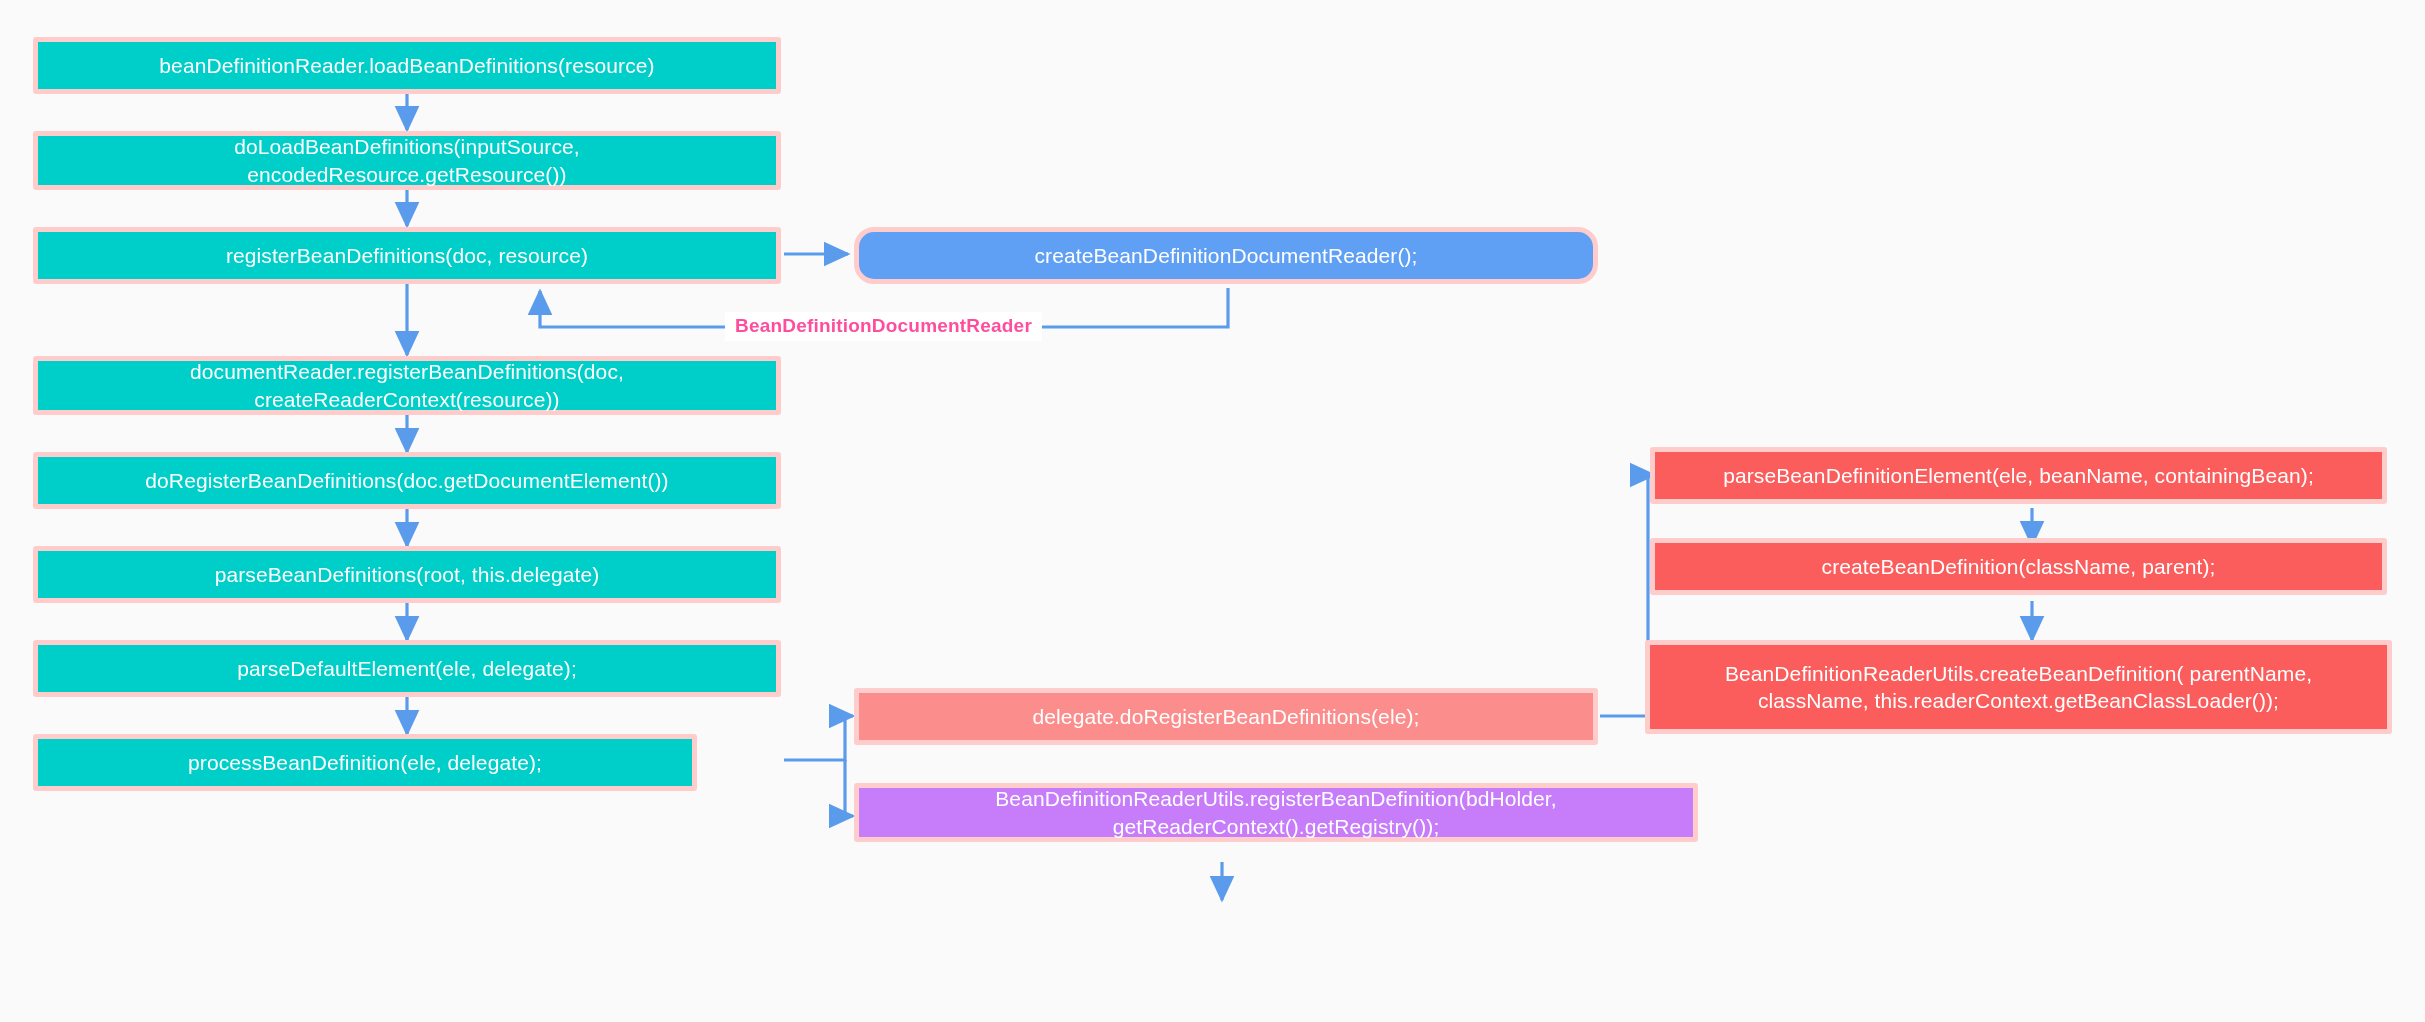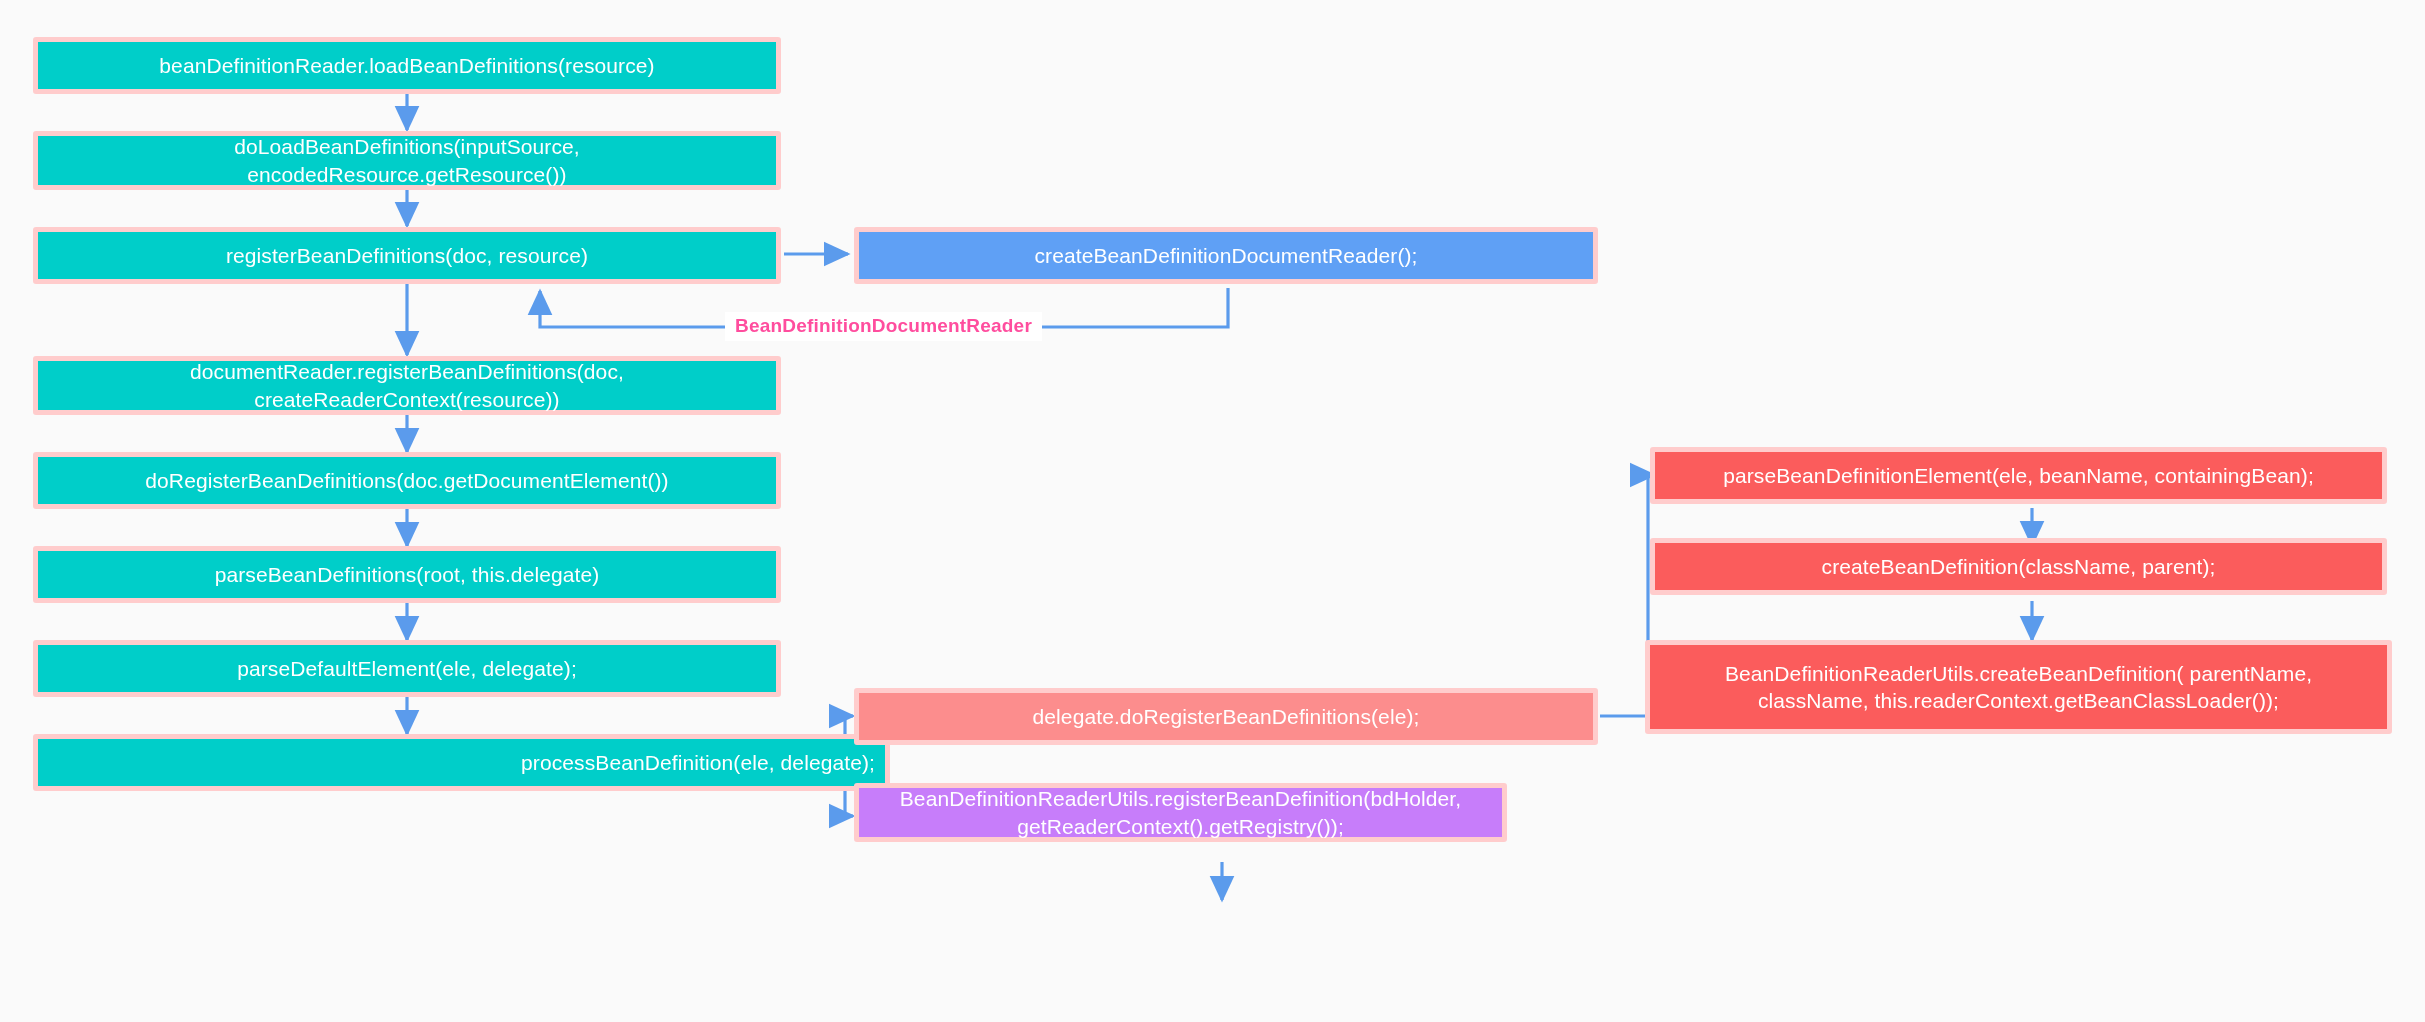--- a/index.html
+++ b/index.html
@@ -37,21 +37,21 @@
     text-align: center;
     color: #ffffff;
     font-size: 21px;
     line-height: 1.30;
     letter-spacing: 0.1px;
     padding: 5px 10px;
     white-space: pre-line;
     z-index: 2;
   }
   .n-teal   { background: #00cec9; }
-  .n-blue   { background: #5fa0f5; }
+  .n-blue   { background: #5fa0f5; border-radius: 20px; }
   .n-red    { background: #fb5c5c; }
   .n-salmon { background: #fc8d8d; }
   .n-purple { background: #c77dfa; }
 
   .edge-label {
     position: absolute;
     background: #ffffff;
     color: #ff4d9e;
     font-weight: bold;
     font-size: 19px;
@@ -129,37 +129,37 @@
   </div>
 
   <div class="node n-teal" style="left:33px; top:546px; width:748px; height:57px;">
     <span>parseBeanDefinitions(root, this.delegate)</span>
   </div>
 
   <div class="node n-teal" style="left:33px; top:640px; width:748px; height:57px;">
     <span>parseDefaultElement(ele, delegate);</span>
   </div>
 
-  <div class="node n-teal" style="left:33px; top:734px; width:857px; height:57px;justify-content:flex-end;">
+  <div class="node n-teal" style="left:33px; top:734px; width:664px; height:57px;">
     <span>processBeanDefinition(ele, delegate);</span>
   </div>
 
   <div class="node n-blue" style="left:854px; top:227px; width:744px; height:57px;">
     <span>createBeanDefinitionDocumentReader();</span>
   </div>
 
   <div class="edge-label" style="left:725px; top:312px;">
     <span>BeanDefinitionDocumentReader</span>
   </div>
 
   <div class="node n-salmon" style="left:854px; top:688px; width:744px; height:57px;">
     <span>delegate.doRegisterBeanDefinitions(ele);</span>
   </div>
 
-  <div class="node n-purple" style="left:854px; top:783px; width:653px; height:59px;">
+  <div class="node n-purple" style="left:854px; top:783px; width:844px; height:59px;">
     <span>BeanDefinitionReaderUtils.registerBeanDefinition(bdHolder,
 getReaderContext().getRegistry());</span>
   </div>
 
 
   <div class="node n-red" style="left:1650px; top:447px; width:737px; height:57px;">
     <span>parseBeanDefinitionElement(ele, beanName, containingBean);</span>
   </div>
 
   <div class="node n-red" style="left:1650px; top:538px; width:737px; height:57px;">

